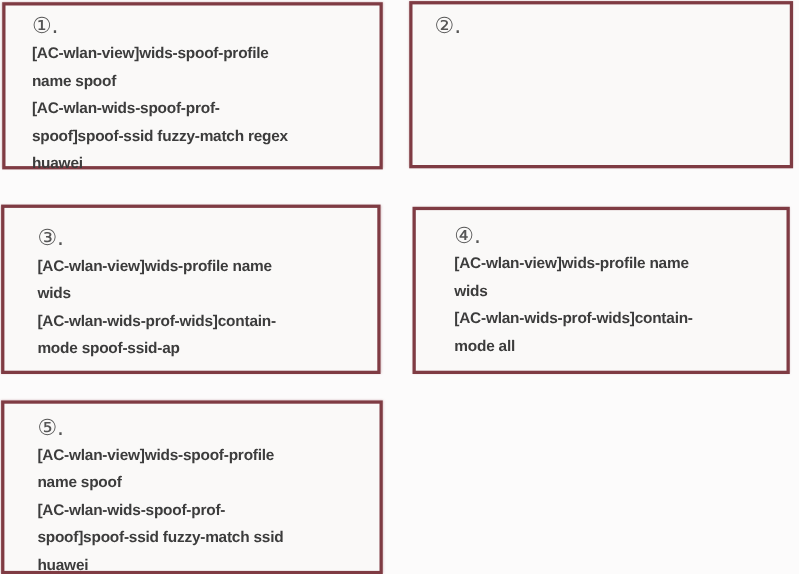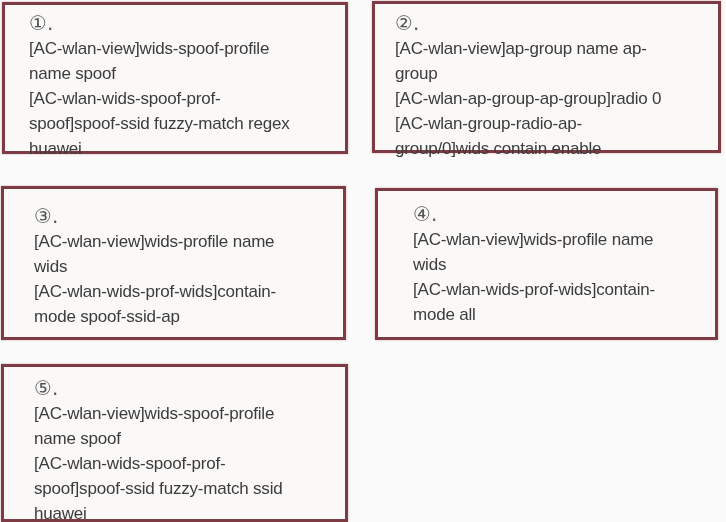--- a/index.html
+++ b/index.html
@@ -28,22 +28,22 @@
     box-shadow:0 0 2px rgba(170,110,120,0.55);
   }
   .box .num{
     font-family:"DejaVu Sans", sans-serif;
     font-size:20px;
     line-height:26px;
     color:var(--num-color);
     font-weight:400;
   }
   .box .cmd{
-    font-size:17px;
-    font-weight:400;
+    font-size:14px;
+    font-weight:700;
     letter-spacing:-0.2px;
     line-height:25px;
     color:var(--text-color);
     white-space:pre-line;
   }
   .b1{left:2px;  top:2px;   width:346px; height:152px; padding:5px 8px 5px 24px;}
   .b2{left:372px;top:1px;   width:349px; height:152px; padding:6px 6px 6px 20px;}
   .b3{left:1px;  top:186px; width:345px; height:154px; padding:14px 8px 8px 30px;}
   .b4{left:375px;top:188px; width:343px; height:152px; padding:10px 8px 8px 35px;}
   .b5{left:1px;  top:364px; width:347px; height:158px; padding:8px 8px 8px 30px;}
@@ -57,25 +57,20 @@
     <div class="num">①.</div>
     <div class="cmd">[AC-wlan-view]wids-spoof-profile
 name spoof
 [AC-wlan-wids-spoof-prof-
 spoof]spoof-ssid fuzzy-match regex
 huawei</div>
   </div>
 
   <div class="box b2">
     <div class="num">②.</div>
-    <div class="cmd">[AC-wlan-view]ap-group name ap-
-group
-[AC-wlan-ap-group-ap-group]radio 0
-[AC-wlan-group-radio-ap-
-group/0]wids contain enable</div>
   </div>
 
   <div class="box b3">
     <div class="num">③.</div>
     <div class="cmd">[AC-wlan-view]wids-profile name
 wids
 [AC-wlan-wids-prof-wids]contain-
 mode spoof-ssid-ap</div>
   </div>
 

